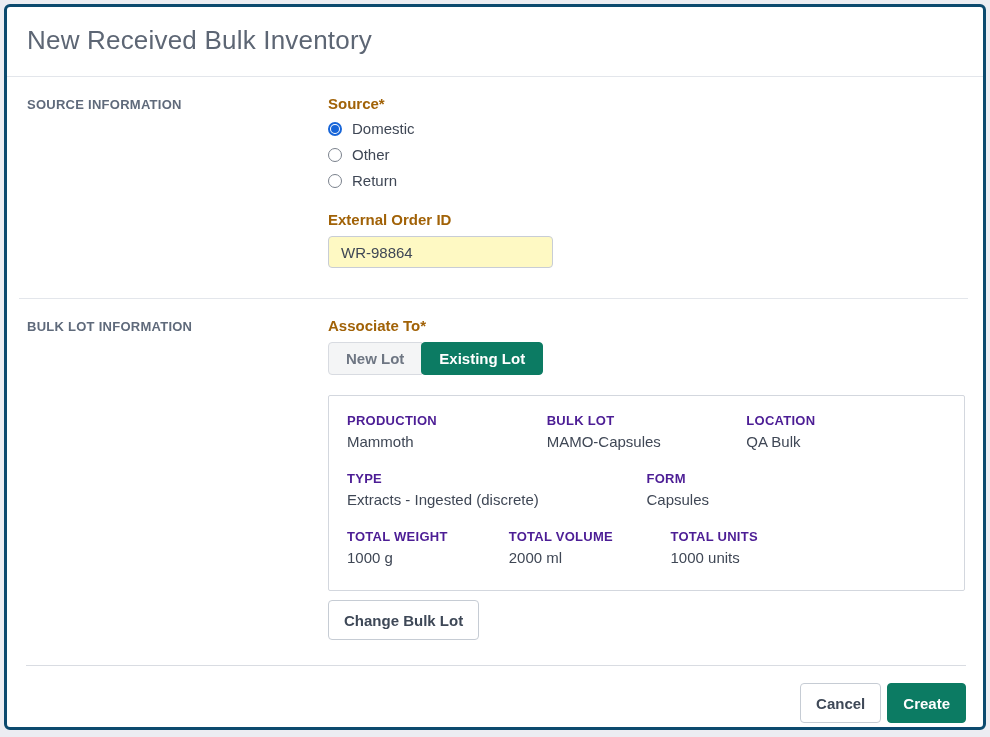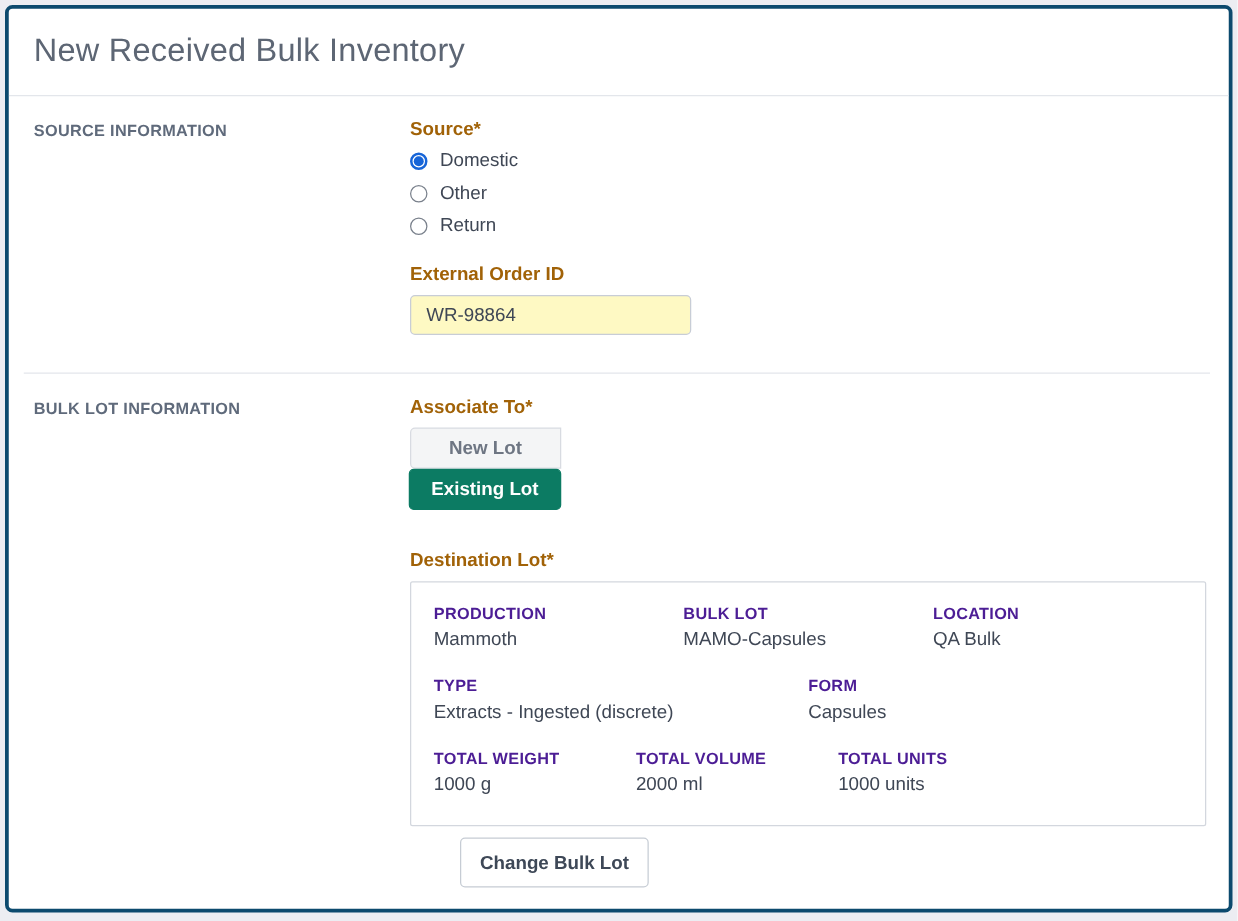--- a/index.html
+++ b/index.html
@@ -100,21 +100,21 @@
     border-radius: 4px;
     padding: 0 12px;
     font-size: 15px;
     color: #3f4755;
     font-family: "Liberation Sans", sans-serif;
     outline: none;
     background: #fef9c3;
   }
   .input-block { margin-bottom: 30px; }
   
-  .toggle-group { display: inline-flex; margin-bottom: 32px; flex-direction: column; }
+  .toggle-group { display: inline-flex; margin-bottom: 20px; }
   .toggle-btn {
     font-size: 15px;
     font-weight: bold;
     padding: 7px 17px;
     height: 33px;
     line-height: 18px;
     cursor: pointer;
     font-family: "Liberation Sans", sans-serif;
   }
   .toggle-btn.unselected {
@@ -155,21 +155,20 @@
   }
   
   .btn {
     font-size: 15px;
     font-weight: bold;
     border-radius: 4px;
     padding: 7px 15px;
     height: 40px;
     cursor: pointer;
     font-family: "Liberation Sans", sans-serif;
-    margin-left: 40px;
   }
   .btn-secondary {
     background: #ffffff;
     border: 1px solid #c6ccd4;
     color: #3e4857;
   }
   .btn-primary {
     background: #0c7b63;
     border: 1px solid #0c7b63;
     color: #ffffff;
@@ -236,21 +235,20 @@
       <div class="section-header">BULK LOT INFORMATION</div>
     </div>
     <div class="section-fields-col">
       <div class="field-label">Associate To*</div>
 
       <div class="toggle-group">
         <button class="toggle-btn unselected">New Lot</button>
         <button class="toggle-btn selected">Existing Lot</button>
       </div>
 
-      <div class="field-label">Destination Lot*</div>
 
       <div class="dest-panel">
         <div class="dest-row cols-3">
           <div>
             <div class="dest-cell-label">PRODUCTION</div>
             <div class="dest-cell-value">Mammoth</div>
           </div>
           <div>
             <div class="dest-cell-label">BULK LOT</div>
             <div class="dest-cell-value">MAMO-Capsules</div>

